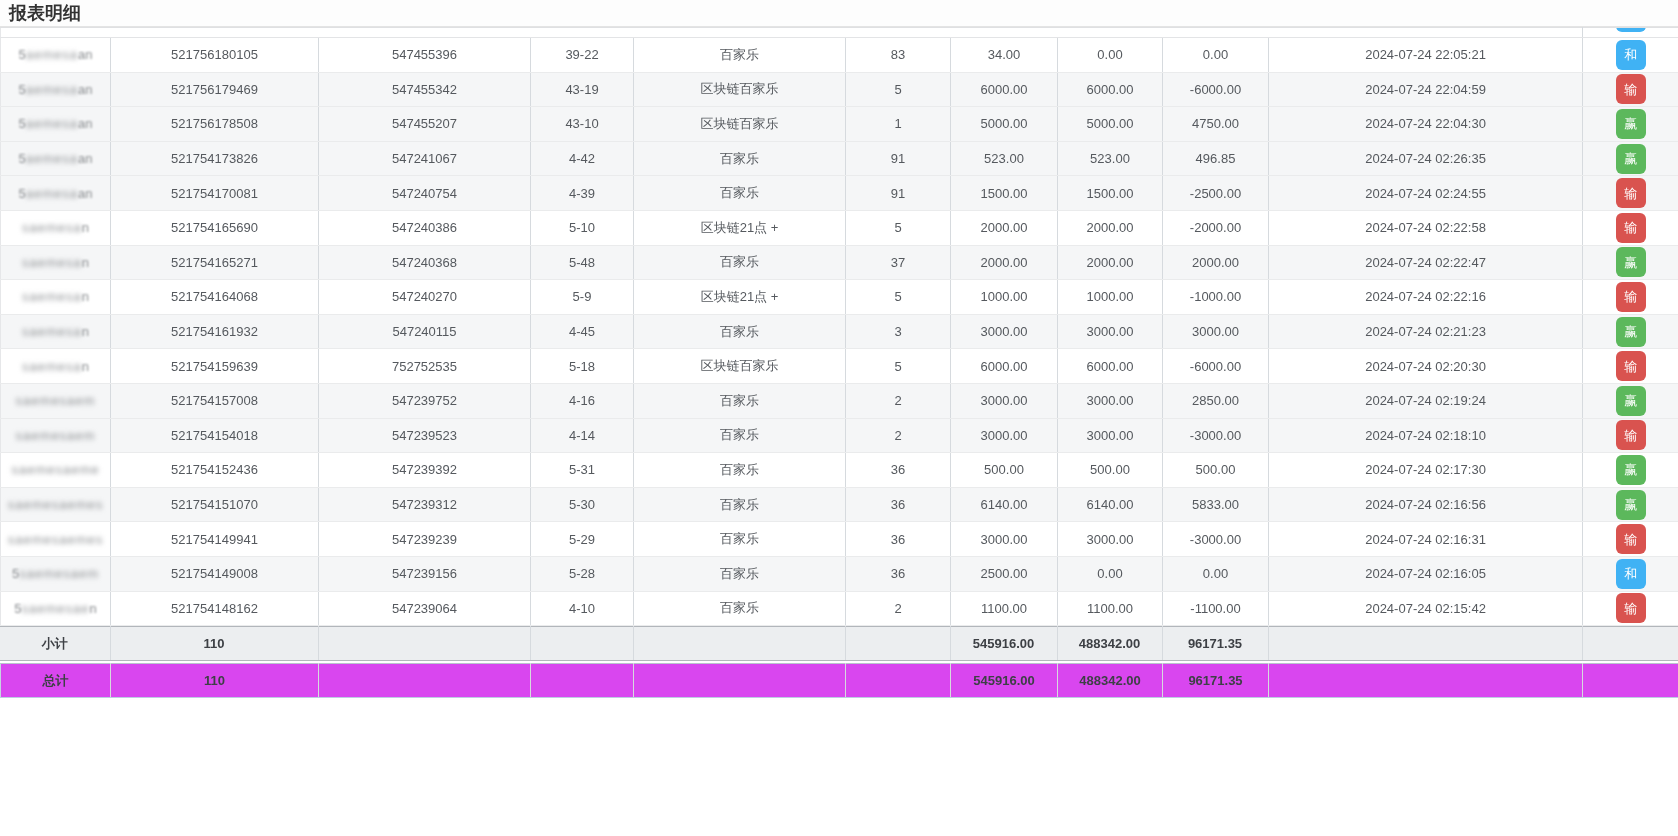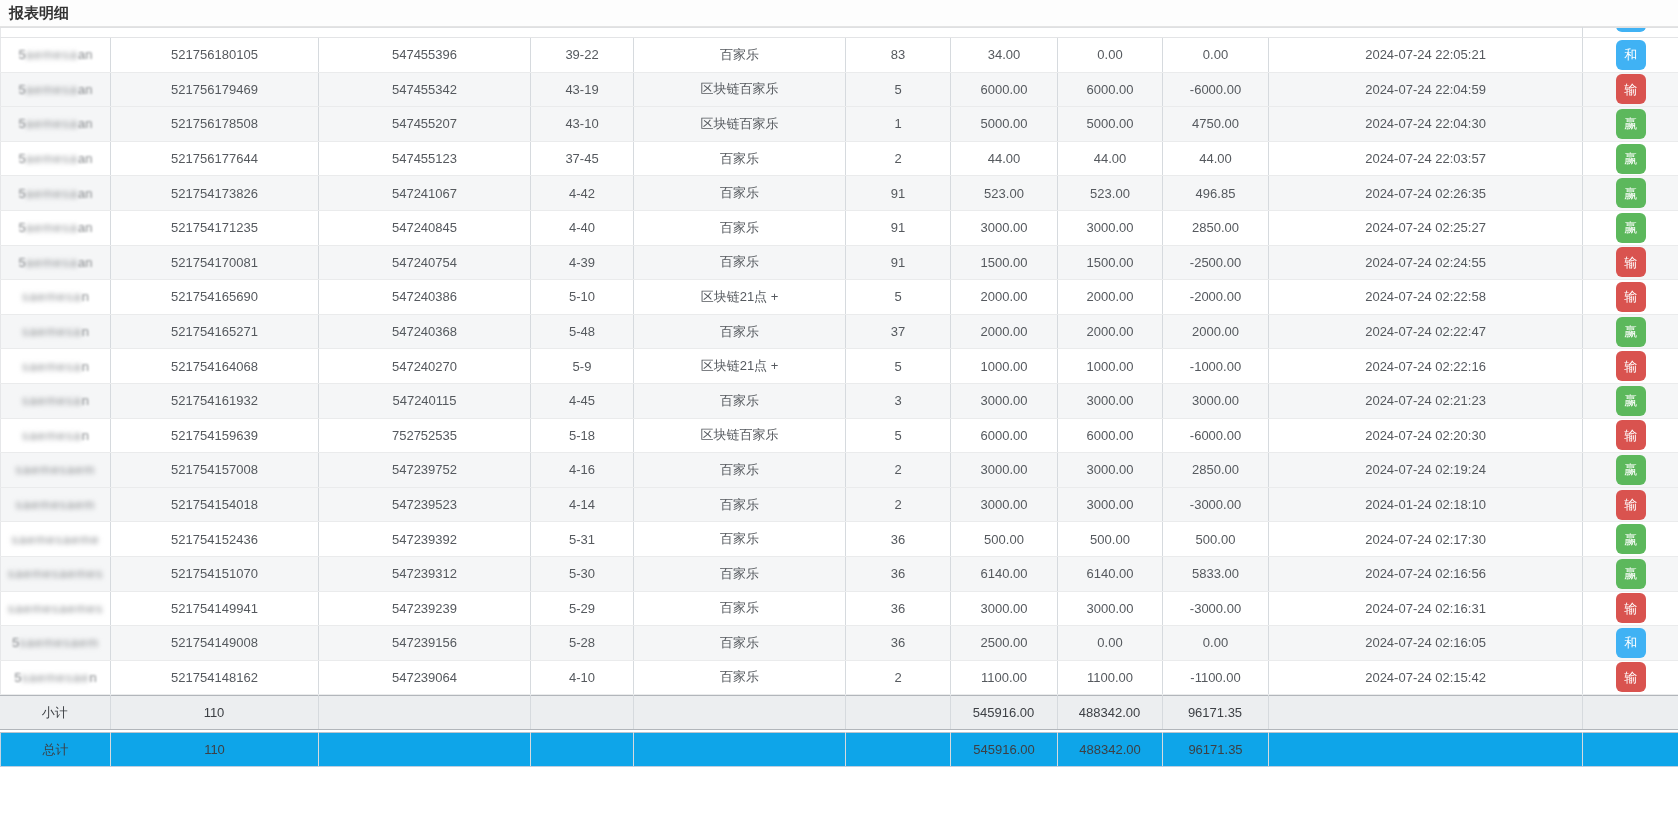--- a/index.html
+++ b/index.html
@@ -5,45 +5,45 @@
   html,body{margin:0;padding:0;}
   body{
     width:1678px;height:836px;overflow:hidden;background:#fff;
     font-family:"Liberation Sans","DejaVu Sans",sans-serif;
     color:#55595e;
   }
   .panel-header{
     height:26px;display:flex;align-items:center;padding-left:9px;
     border-bottom:1px solid #e4e4e4;background:#fdfdfd;
   }
-  .panel-title{font-size:15px;font-weight:bold;color:#333;}
+  .panel-title{font-size:18px;font-weight:bold;color:#333;}
   table{border-collapse:collapse;table-layout:fixed;width:1678px;padding-left:19px;}
   td{
     font-size:13px;text-align:center;padding:0;height:33.6px;
     border-right:1px solid #d6dade;border-bottom:1px solid #eaebec;
     overflow:hidden;white-space:nowrap;vertical-align:middle;
   }
   td:last-child{border-right:none;}
   .data-table{border-left:1px solid #e6e7e9;border-top:1px solid #dfe0e2;}
   tr.stripe{background:#f5f6f7;}
   .partial-row td{height:9px;border-bottom:1px solid #e3e4e6;}
   .clip{height:9px;position:relative;overflow:hidden;}
   .clip .badge{position:absolute;left:50%;top:-26px;transform:translateX(-50%);}
   .badge{
     display:inline-flex;align-items:center;justify-content:center;
     width:30px;height:30px;border-radius:6px;color:#fff;font-size:13px;
     line-height:1;cursor:pointer;
   }
   .u-cell{color:#8a8d90;}
   .u-pre,.u-post{filter:blur(1.1px);}
   .u-mid{filter:blur(2.7px);letter-spacing:1px;}
-  .sum-table td{font-weight:normal;color:#3d4045;height:33px;}
+  .sum-table td{font-weight:bold;color:#3d4045;height:33px;}
   .sub-table{background:#eceef0;}
   .sub-table td{border-top:1px solid #b2b6bb;border-bottom:1px solid #b2b6bb;}
-  .total-table{margin-top:2px;background:#0ea5e9;}
+  .total-table{margin-top:2px;background:#d946ef;}
   .total-table td{border-top:1px solid #bac4ce;border-bottom:1px solid #bccee0;}
   .total-table td:first-child{border-left:1px solid #c6d4e2;}
 </style>
 </head>
 <body>
 
 <div class="panel-header">
   <span class="panel-title">报表明细</span>
 </div>
 
@@ -102,57 +102,31 @@
     <td>547455207</td>
     <td>43-10</td>
     <td>区块链百家乐</td>
     <td>1</td>
     <td>5000.00</td>
     <td>5000.00</td>
     <td>4750.00</td>
     <td>2024-07-24 22:04:30</td>
     <td><span class="badge" style="background: rgb(92, 184, 92);">赢</span></td>
   </tr>
-      <tr>
-    <td class="u-cell"><span class="u-pre">5</span><span class="u-mid">aemesa</span><span class="u-post">an</span></td>
-    <td>521756177644</td>
-    <td>547455123</td>
-    <td>37-45</td>
-    <td>百家乐</td>
-    <td>2</td>
-    <td>44.00</td>
-    <td>44.00</td>
-    <td>44.00</td>
-    <td>2024-07-24 22:03:57</td>
-    <td><span class="badge" style="background: rgb(92, 184, 92);">赢</span></td>
-  </tr>
       <tr class="stripe">
     <td class="u-cell"><span class="u-pre">5</span><span class="u-mid">aemesa</span><span class="u-post">an</span></td>
     <td>521754173826</td>
     <td>547241067</td>
     <td>4-42</td>
     <td>百家乐</td>
     <td>91</td>
     <td>523.00</td>
     <td>523.00</td>
     <td>496.85</td>
     <td>2024-07-24 02:26:35</td>
-    <td><span class="badge" style="background: rgb(92, 184, 92);">赢</span></td>
-  </tr>
-      <tr>
-    <td class="u-cell"><span class="u-pre">5</span><span class="u-mid">aemesa</span><span class="u-post">an</span></td>
-    <td>521754171235</td>
-    <td>547240845</td>
-    <td>4-40</td>
-    <td>百家乐</td>
-    <td>91</td>
-    <td>3000.00</td>
-    <td>3000.00</td>
-    <td>2850.00</td>
-    <td>2024-07-24 02:25:27</td>
     <td><span class="badge" style="background: rgb(92, 184, 92);">赢</span></td>
   </tr>
       <tr class="stripe">
     <td class="u-cell"><span class="u-pre">5</span><span class="u-mid">aemesa</span><span class="u-post">an</span></td>
     <td>521754170081</td>
     <td>547240754</td>
     <td>4-39</td>
     <td>百家乐</td>
     <td>91</td>
     <td>1500.00</td>
@@ -242,21 +216,21 @@
       <tr class="stripe">
     <td class="u-cell"><span class="u-pre"></span><span class="u-mid">saemesaem</span><span class="u-post"></span></td>
     <td>521754154018</td>
     <td>547239523</td>
     <td>4-14</td>
     <td>百家乐</td>
     <td>2</td>
     <td>3000.00</td>
     <td>3000.00</td>
     <td>-3000.00</td>
-    <td>2024-01-24 02:18:10</td>
+    <td>2024-07-24 02:18:10</td>
     <td><span class="badge" style="background: rgb(217, 83, 79);">输</span></td>
   </tr>
       <tr>
     <td class="u-cell"><span class="u-pre"></span><span class="u-mid">saemesaeme</span><span class="u-post"></span></td>
     <td>521754152436</td>
     <td>547239392</td>
     <td>5-31</td>
     <td>百家乐</td>
     <td>36</td>
     <td>500.00</td>

